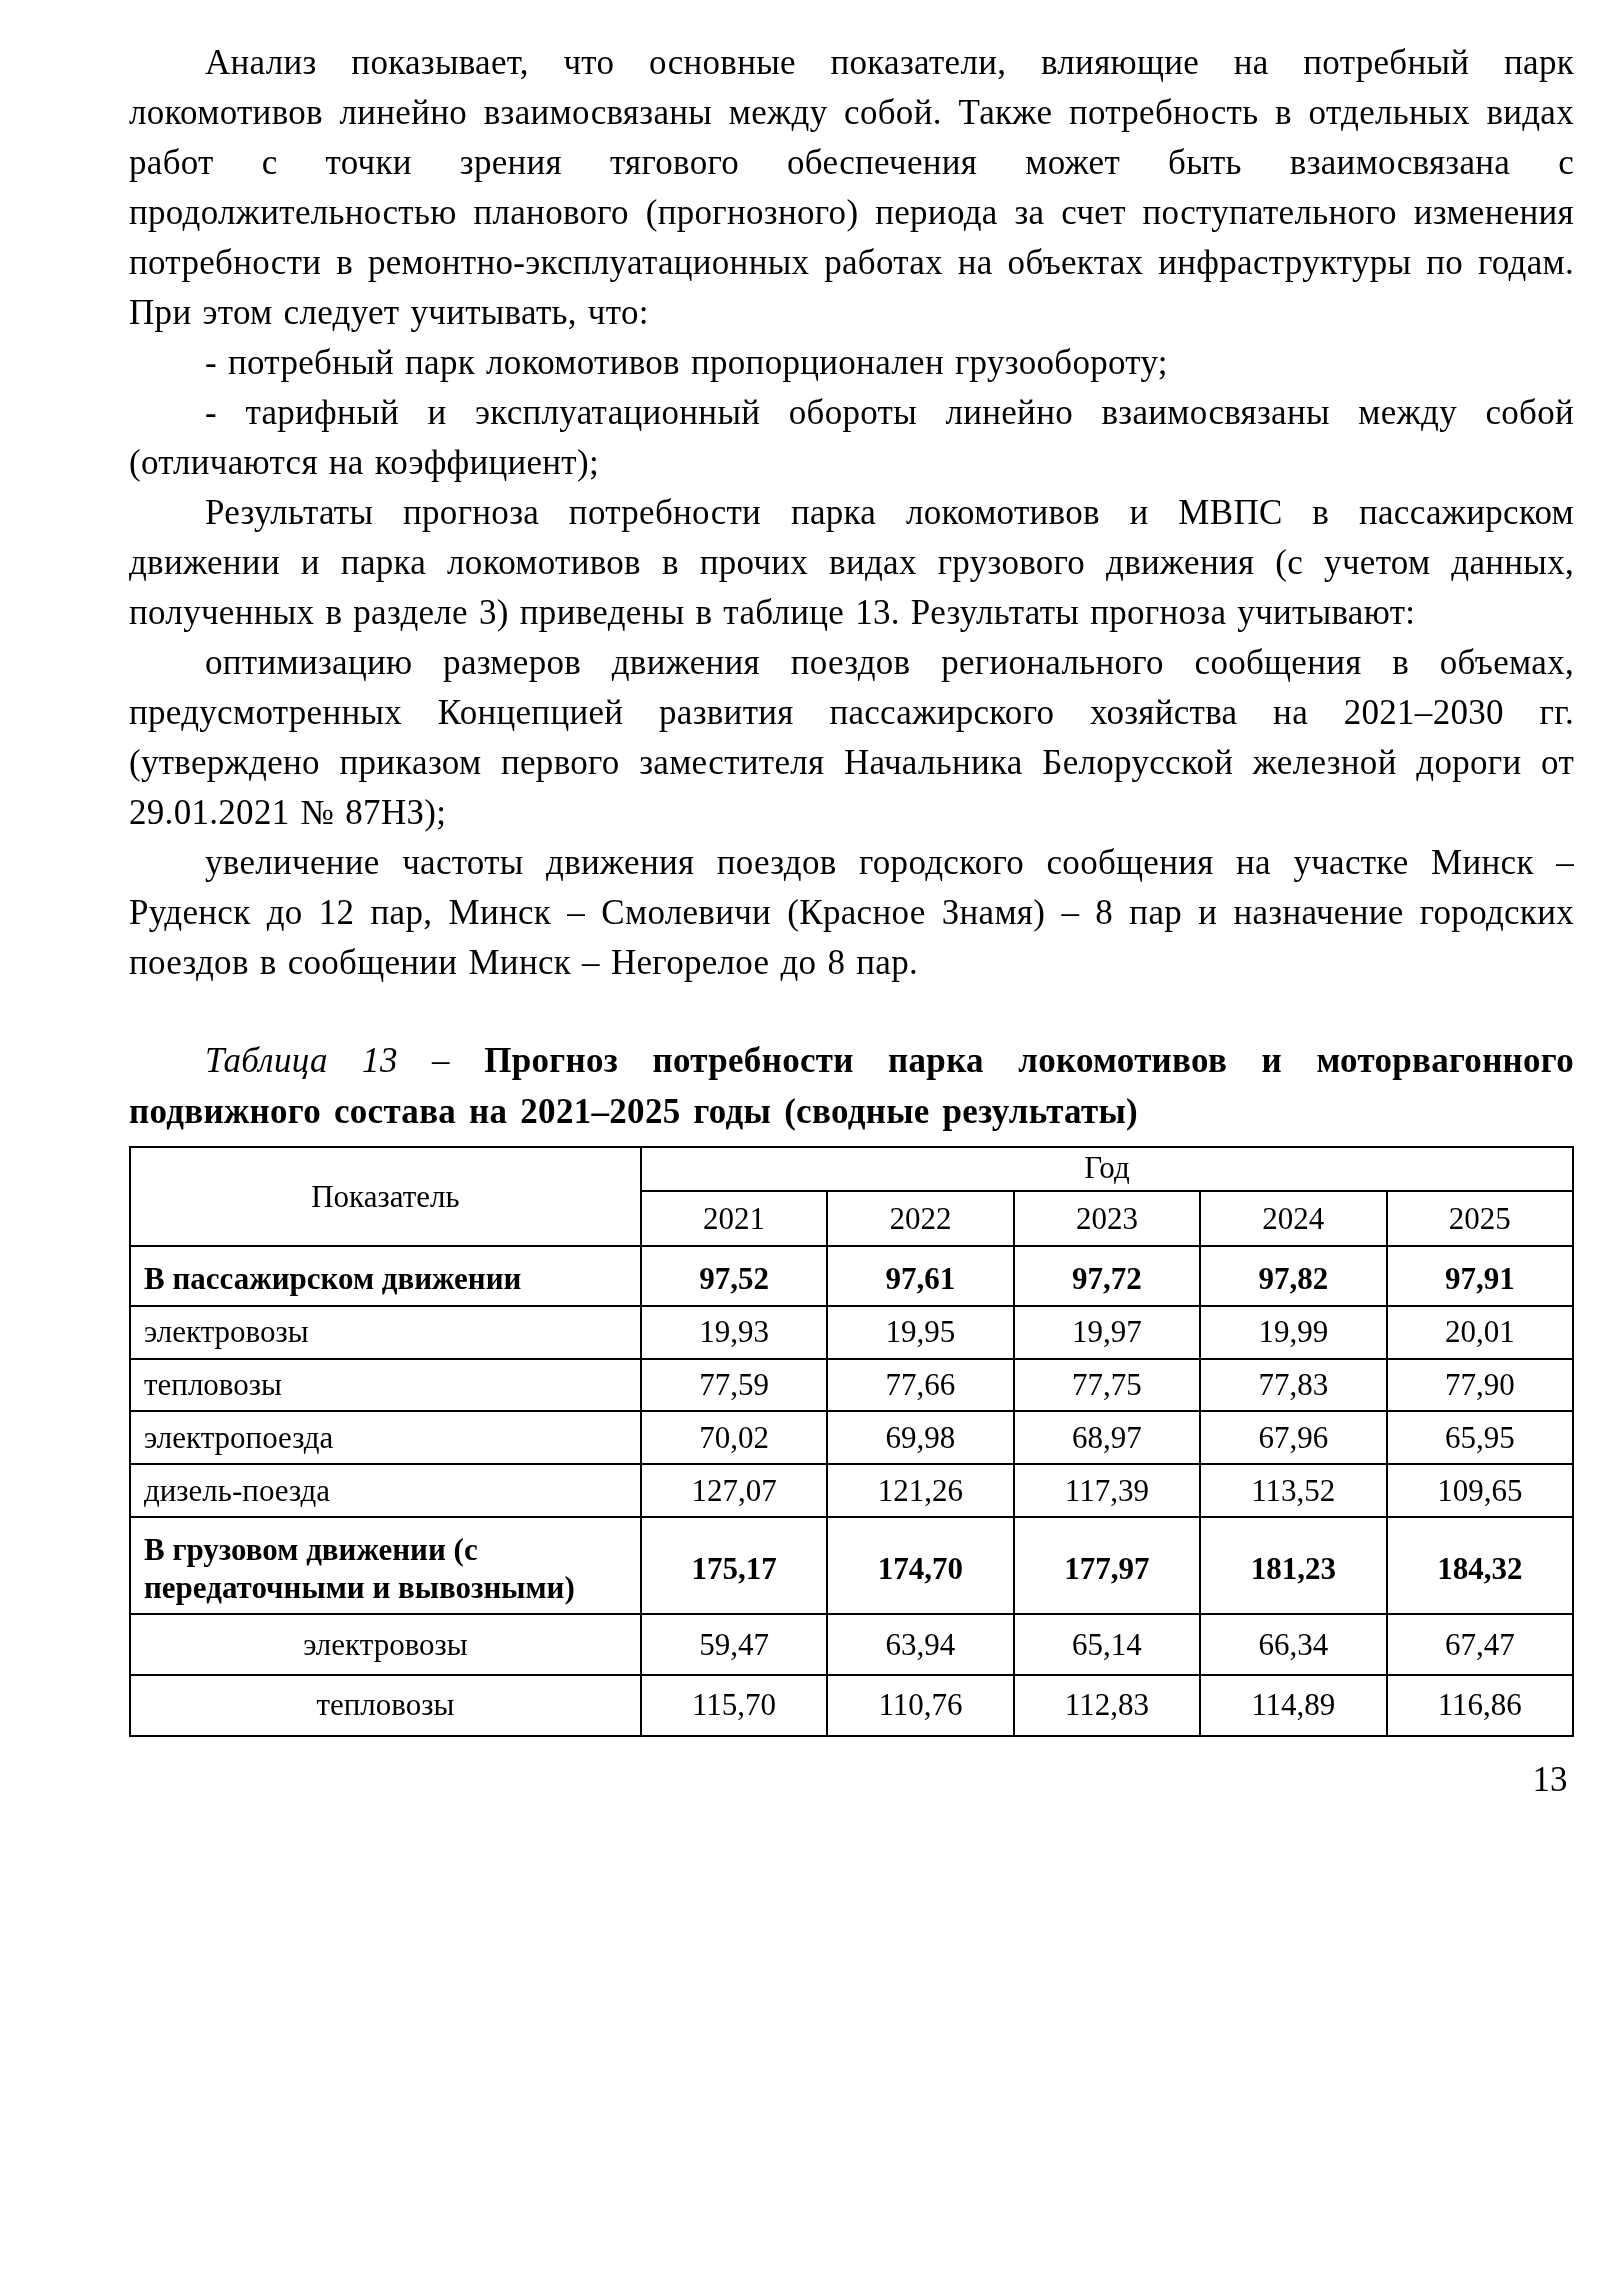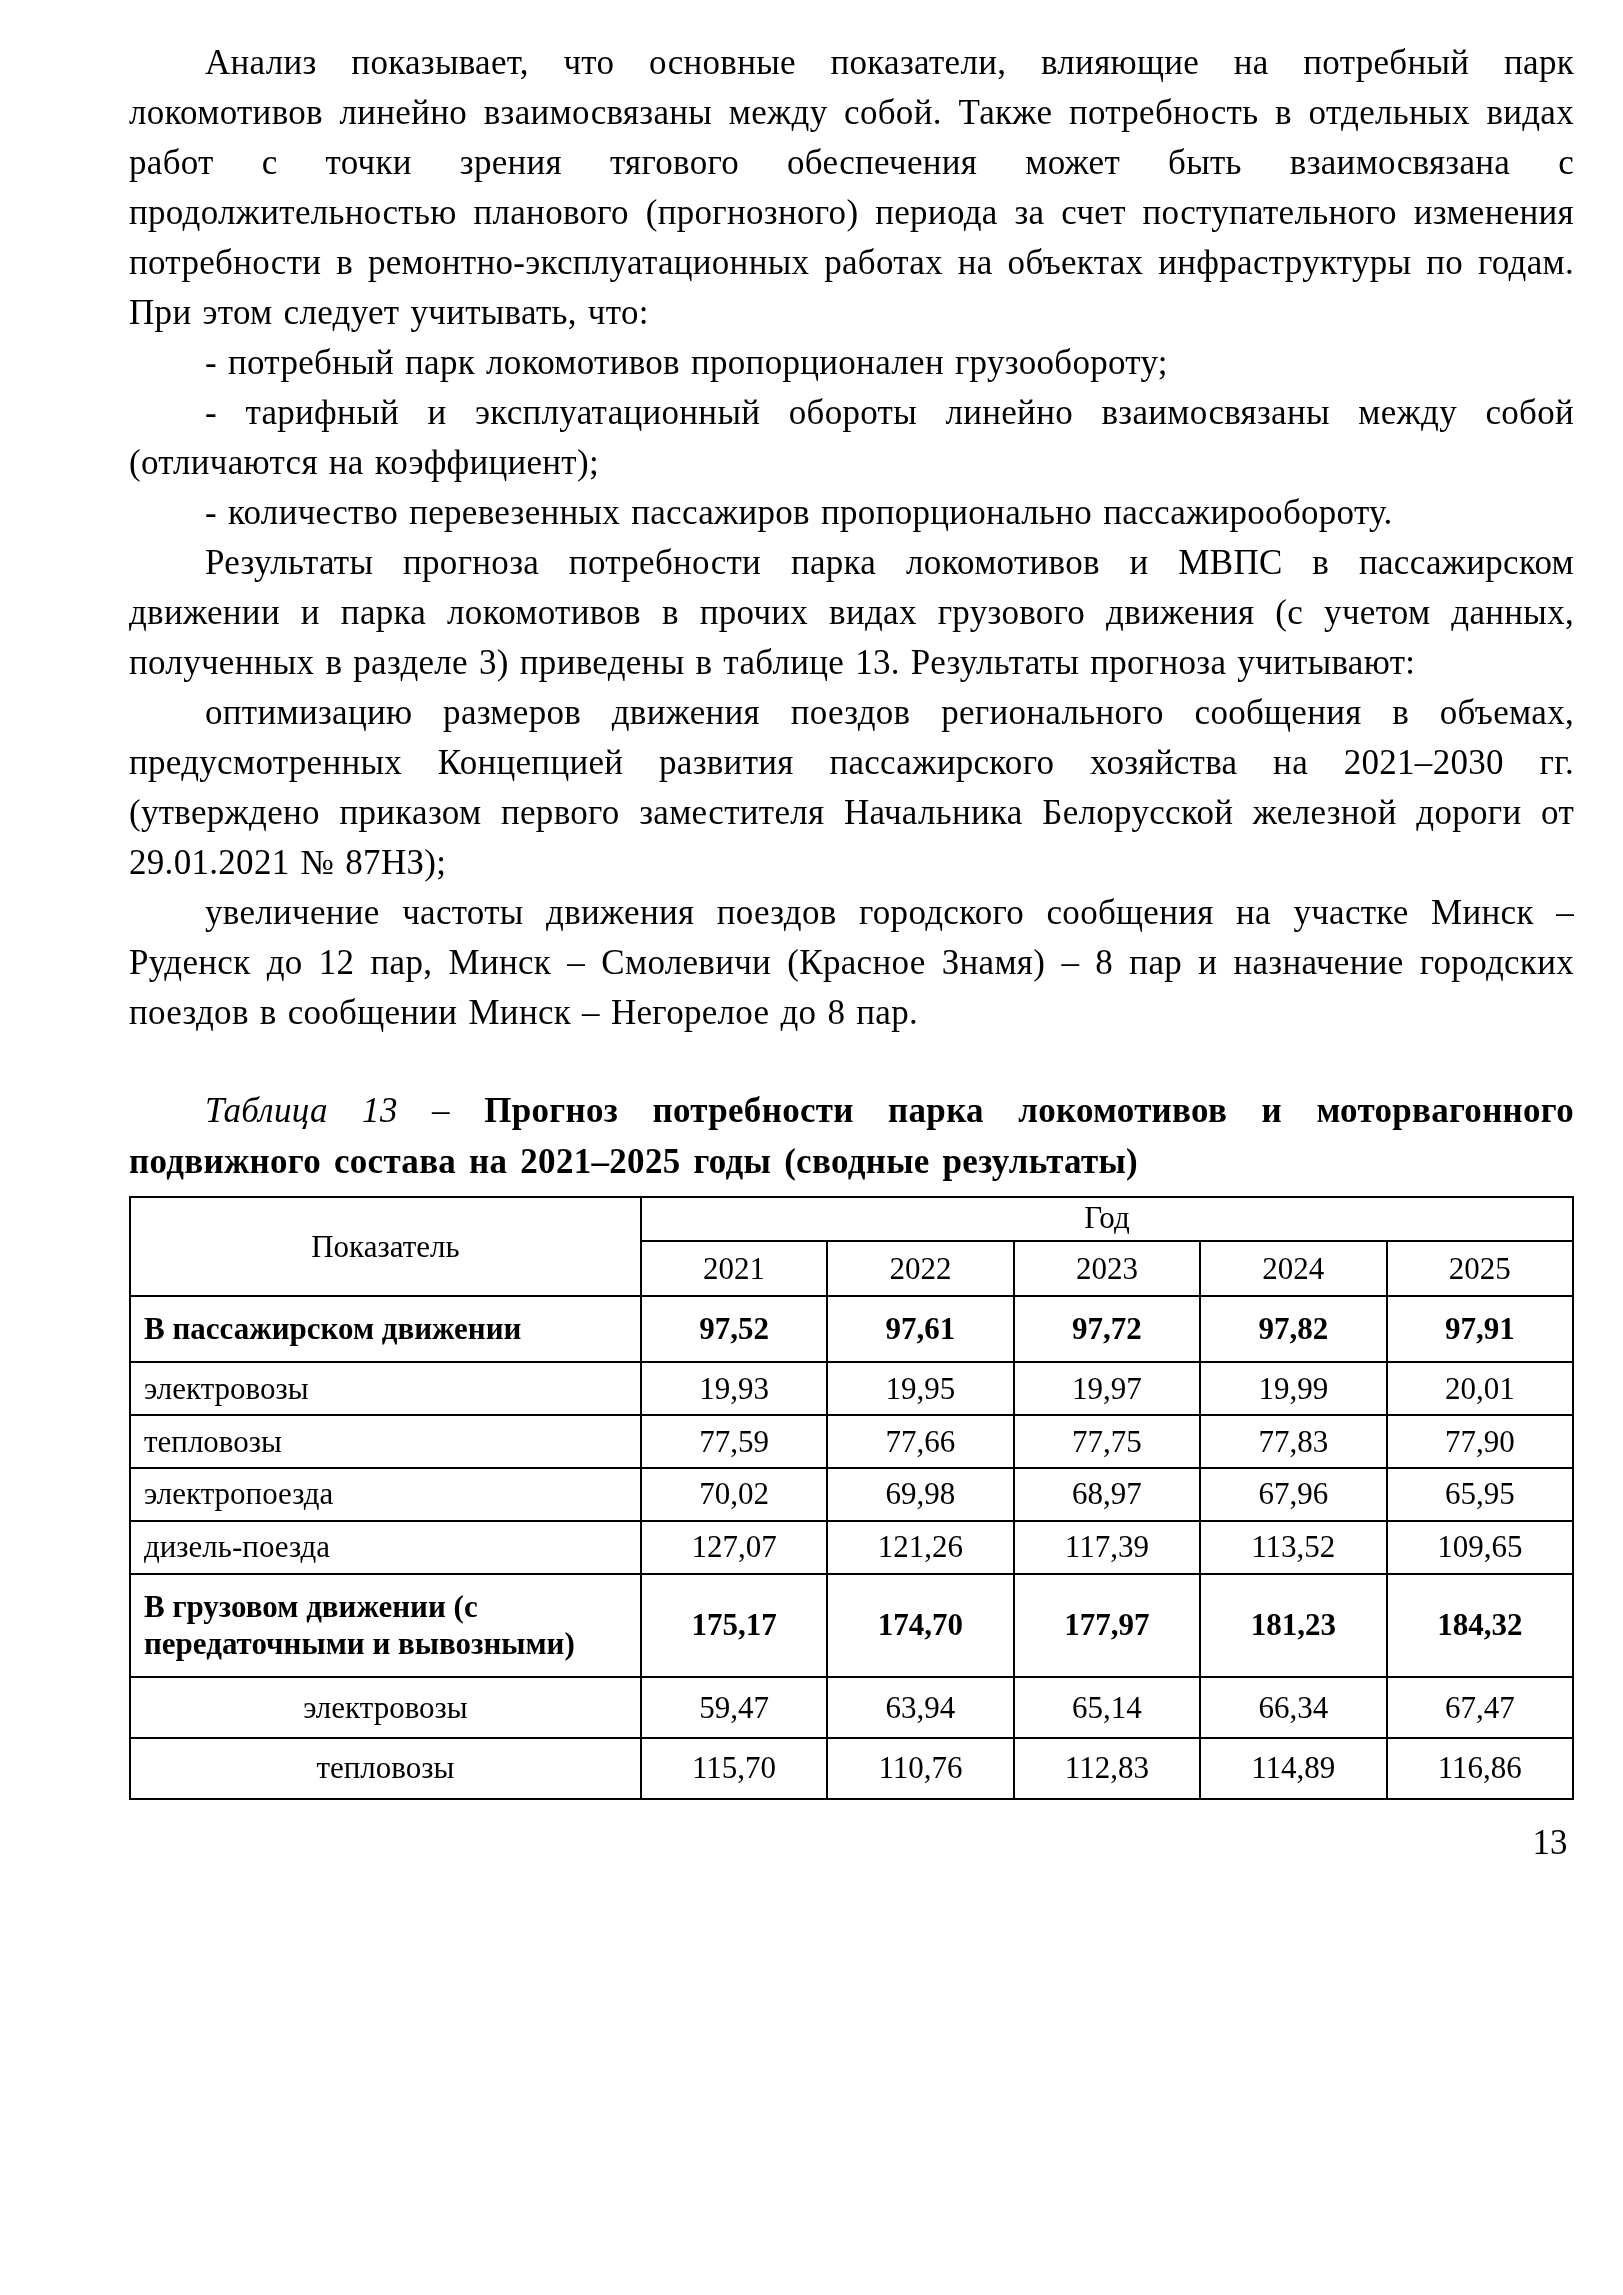--- a/index.html
+++ b/index.html
@@ -80,41 +80,40 @@
   td.label-cell {
     text-align: left;
     padding: 6.5px 9.2px 6.5px 13px;
   }
   td.label-cell.centered { text-align: center; padding-left: 9.2px; }
   td.value-cell {
     text-align: center;
     padding: 6.5px 3.9px;
   }
   tr.bold-row td { font-weight: bold; }
-  tr.bold-row td { padding-top: 13px; padding-bottom: 13px; }
+  tr.bold-row td { padding-top: 13px; }
   tr.tall-row td { padding-top: 10.5px; padding-bottom: 10.5px; }
   
   .page-number {
     margin-top: 23.6px;
     text-align: right;
     font-size: 35px;
     padding-right: 6.5px;
   }
 </style>
 </head>
 <body>
 
 <div class="page">
   <div class="content">
 
     <div>
         <p class="par">Анализ показывает, что основные показатели, влияющие на потребный парк локомотивов линейно взаимосвязаны между собой. Также потребность в отдельных видах работ с точки зрения тягового обеспечения может быть взаимосвязана с продолжительностью планового (прогнозного) периода за счет поступательного изменения потребности в ремонтно-эксплуатационных работах на объектах инфраструктуры по годам. При этом следует учитывать, что:</p>
         <p class="par">- потребный парк локомотивов пропорционален грузообороту;</p>
         <p class="par">- тарифный и эксплуатационный обороты линейно взаимосвязаны между собой (отличаются на коэффициент);</p>
-        <p class="par">- количество перевезенных пассажиров пропорционально пассажирообороту.</p>
         <p class="par">Результаты прогноза потребности парка локомотивов и МВПС в пассажирском движении и парка локомотивов в прочих видах грузового движения (с учетом данных, полученных в разделе 3) приведены в таблице 13. Результаты прогноза учитывают:</p>
         <p class="par">оптимизацию размеров движения поездов регионального сообщения в объемах, предусмотренных Концепцией развития пассажирского хозяйства на 2021–2030 гг. (утверждено приказом первого заместителя Начальника Белорусской железной дороги от 29.01.2021 № 87НЗ);</p>
         <p class="par">увеличение частоты движения поездов городского сообщения на участке Минск – Руденск до 12 пар, Минск – Смолевичи (Красное Знамя) – 8 пар и назначение городских поездов в сообщении Минск – Негорелое до 8 пар.</p>
       </div>
 
     <p class="caption"><span class="cap-label">Таблица 13 – </span><span class="cap-title">Прогноз потребности парка локомотивов и моторвагонного подвижного состава на 2021–2025 годы (сводные результаты)</span></p>
 
     <table class="forecast">
       <colgroup>
         <col class="col-label">

